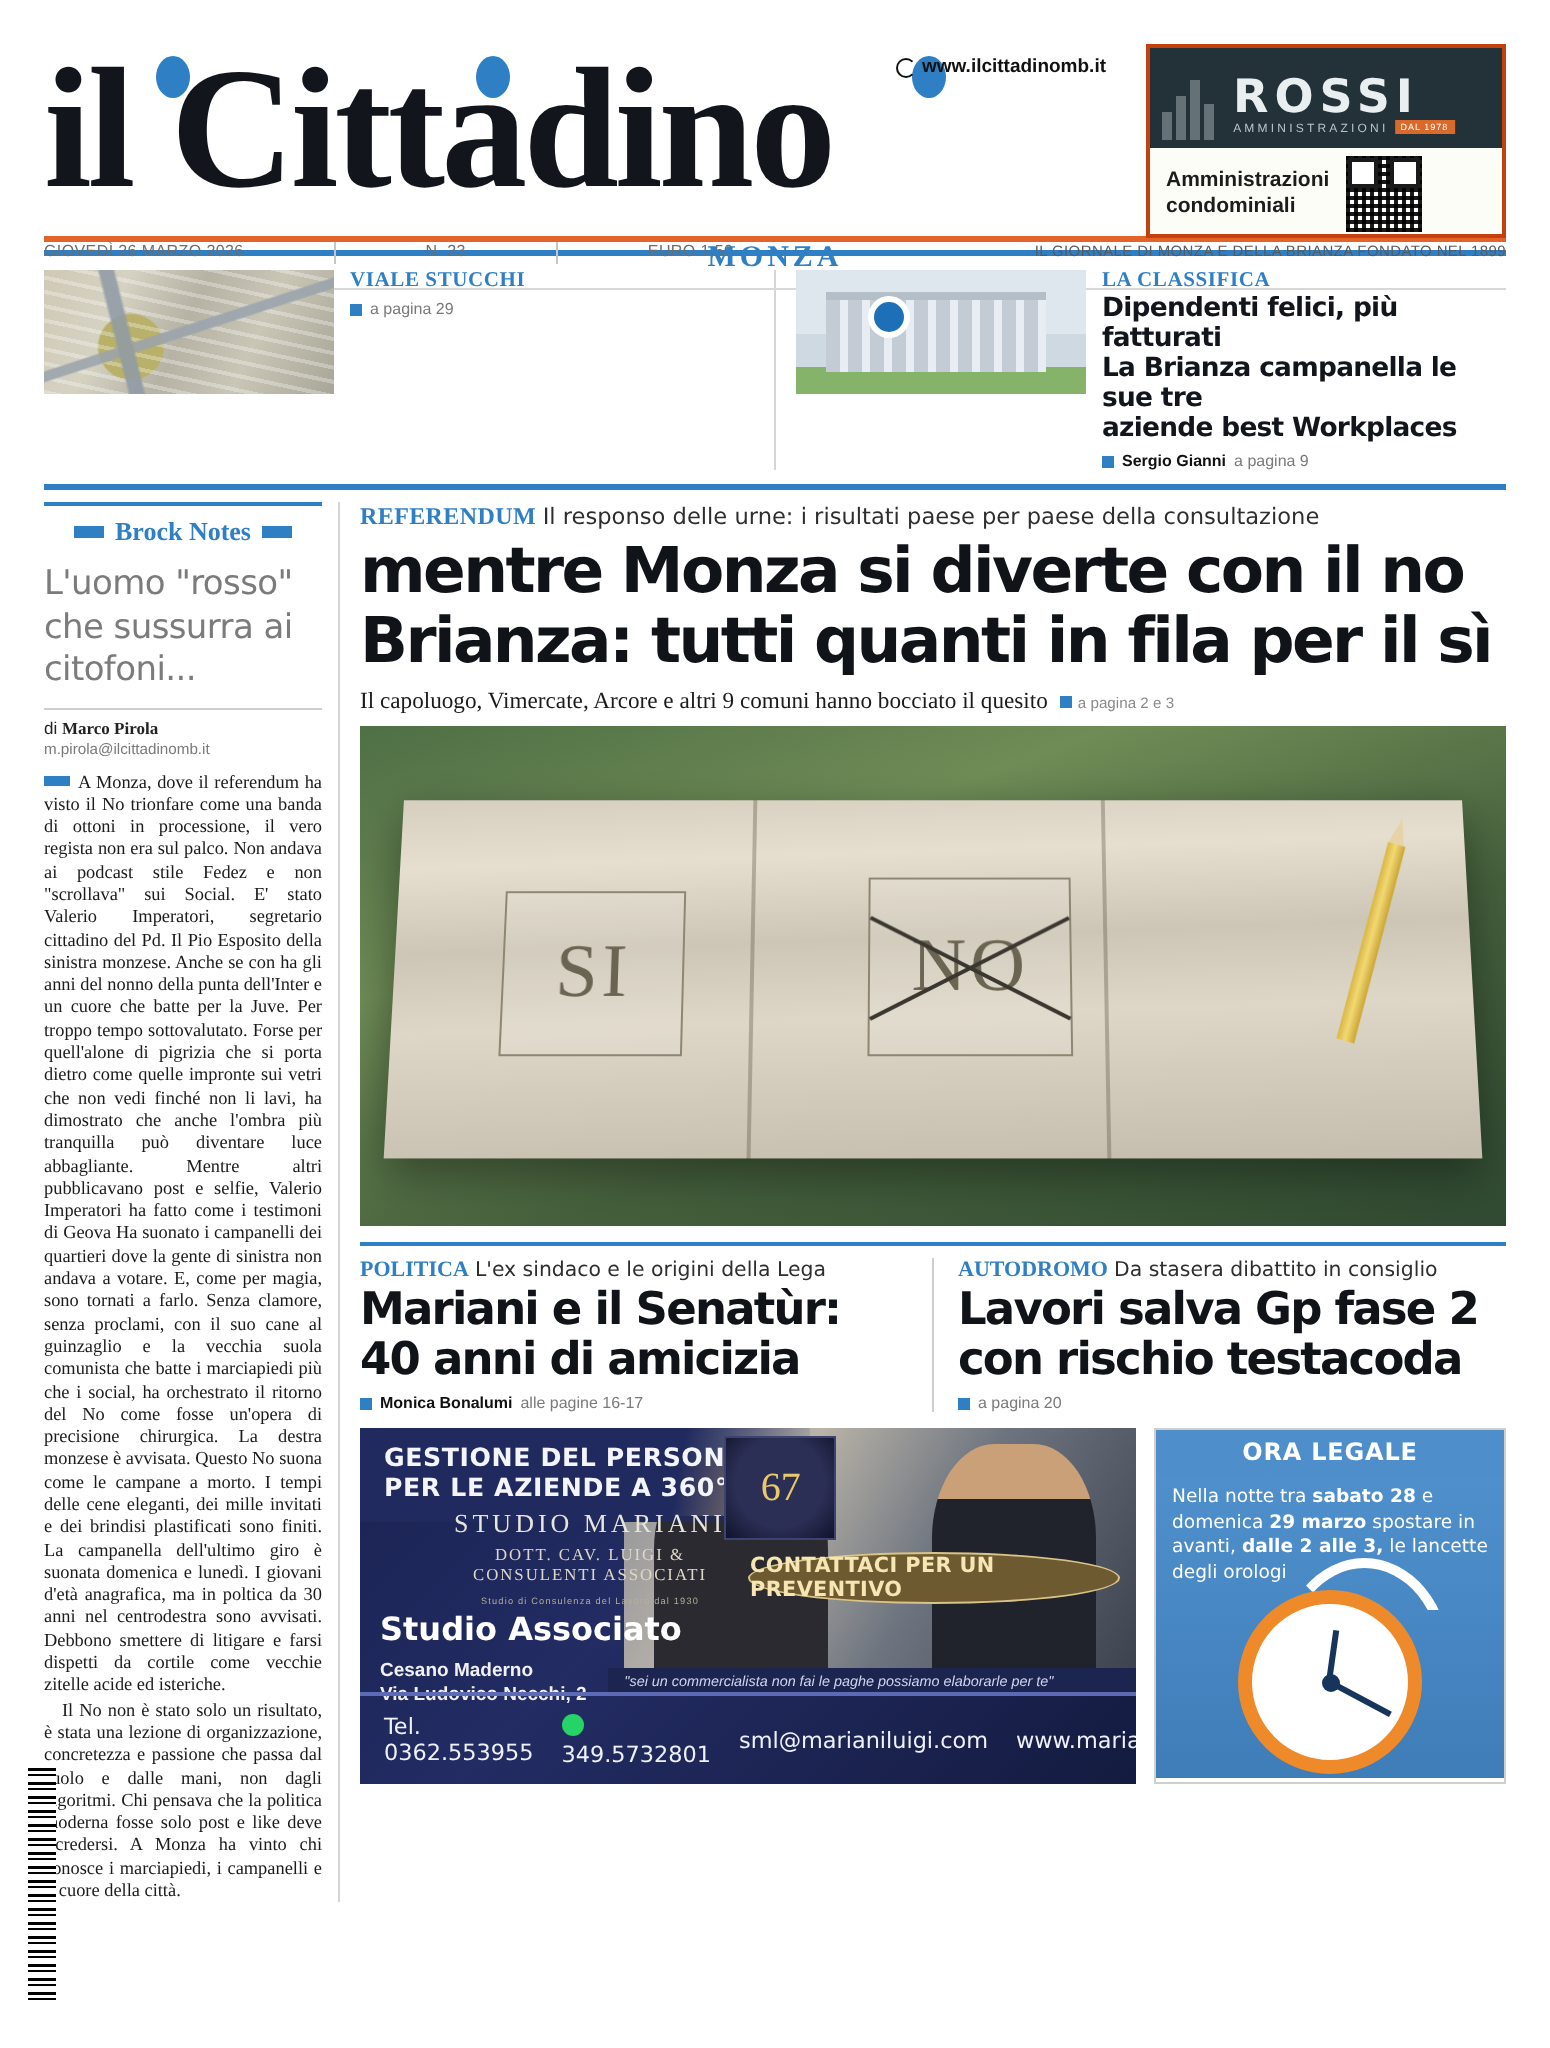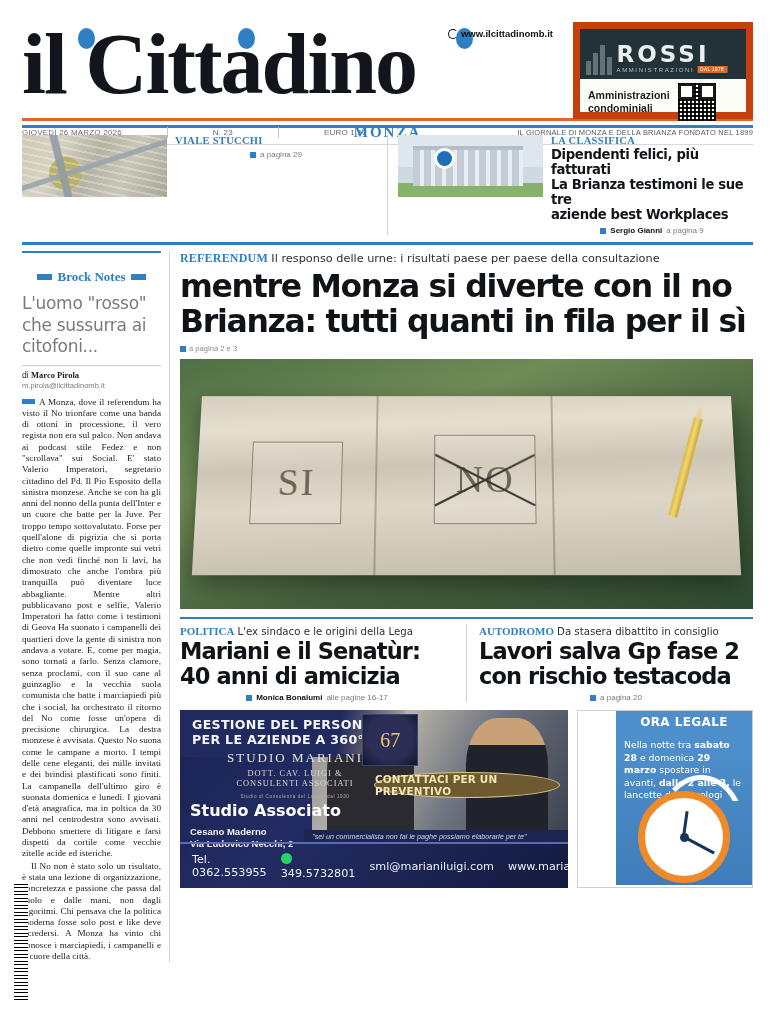--- a/index.html
+++ b/index.html
@@ -39,21 +39,21 @@
     display: flex; align-items: center; gap: 3px;
   }
   .url-ic {
     display:inline-block; width:10px; height:10px;
     border:1.4px solid #111; border-radius:50%;
     border-right-color:transparent;
   }
 
   .rossi-ad {
     position: absolute; right: 0; top: 8px; width: 180px; height: 97px;
-    border: 7px solid #c2410c; background: #fdfdf8;
+    border: 2px solid #c2410c; background: #fdfdf8;
   }
   .rossi-top {
     height: 50px; background: #233239; position: relative; overflow: hidden;
     display:flex; align-items:center; justify-content:center;
   }
   .rossi-bars { position:absolute; left:6px; bottom:4px; display:flex; align-items:flex-end; gap:2px; opacity:.55;}
   .rossi-bars i { display:block; width:5px; background:#9aa6ab; }
   .rossi-word {
     font-size: 23px; font-weight: 700; letter-spacing: 3px; color: #e9eef0;
     font-family: "DejaVu Sans", sans-serif;
@@ -78,21 +78,21 @@
   }
   .qr::before, .qr::after {
     content:""; position:absolute; width:11px; height:11px;
     border:2.5px solid #1a1a1a; background:#fff;
   }
   .qr::before { left:1px; top:1px; }
   .qr::after  { right:1px; top:1px; }
 
   .rule-orange { height: 3px; background: #e4632a; margin-top: 4px; }
   .infoline {
-    display: flex; align-items: center; height: 24px;
+    display: flex; height: 24px;
     font-size: 8px; color: #6d6d6d; letter-spacing: .2px;
     border-bottom: 1px solid #d8d8d8; position: relative; gap: 36px;
   }
   .infoline .sep { width:1px; height:11px; background:#c6c6c6; margin:0 9px; }
   .infoline .monza {
     position:absolute; left: 50%; transform: translateX(-50%);
     color:#2e7fc4; font-weight:700; font-size:15px; letter-spacing:2px;
     font-family: "Liberation Serif", serif;
   }
   .infoline .tagline { position:absolute; right:0; font-size:7.5px; color:#5a5a5a; }
@@ -128,33 +128,33 @@
     content:""; position:absolute; left:27%; top:26%; width:15px; height:15px;
     background:#1d6fb8; border-radius:50%; box-shadow: 0 0 0 3px #fff;
   }
   .teaser-txt { flex: 1; min-width:0; }
   .kicker { color:#2e7fc4; font-weight:700; font-size:10.5px; letter-spacing:.3px; font-family:"Liberation Serif",serif; }
   .teaser-head {
     font-family: "DejaVu Sans", sans-serif;
     font-weight: 700; font-size: 13.2px; line-height: 15px; color:#12161c;
     letter-spacing:-.35px; margin-top:1px;
   }
-  .refline { font-size: 8px; color:#7a7a7a; margin-top: 4px; display:flex; align-items:center; gap:4px;justify-content:center; }
+  .refline { font-size: 8px; color:#7a7a7a; margin-top: 4px; display:flex; align-items:center; gap:4px; }
   .sq { width:6px; height:6px; background:#2e7fc4; display:inline-block; flex:0 0 6px; }
   .refline b { color:#111; font-size:8px; }
 
   
   .body-grid { display:flex; margin-top: 6px; }
   .col-left { width: 148px; flex: 0 0 148px; padding-right: 8px; border-right: 1px solid #d5d5d5; }
   .col-main { flex: 1; padding-left: 10px; }
 
   .brock-head {
     display:flex; align-items:center; justify-content:center; gap:5px;
     color:#2e7fc4; font-family:"Liberation Serif",serif; font-weight:700;
-    font-size:13px; border-top:2.5px solid #2e7fc4; padding-top:16px;
+    font-size:13px; border-top:2.5px solid #2e7fc4; padding-top:5px;
   }
   .brock-head .bar { width:15px; height:6px; background:#2e7fc4; display:inline-block; }
   .brock-title {
     font-size: 17px; line-height: 21.5px; color: #7b7b7b; margin-top: 8px;
     font-family: "DejaVu Sans", sans-serif; font-weight: 400; letter-spacing:-.3px;
   }
   .byline { border-top:1px solid #cfcfcf; margin-top:7px; padding-top:4px; font-size:8.5px; color:#222; }
   .byline b { font-family:"Liberation Serif",serif; }
   .byline .mail { display:block; color:#7a7a7a; font-size:7.6px; margin-top:1px; }
 
@@ -282,21 +282,21 @@
     padding-left: 8px; font-style: italic; white-space:nowrap; overflow:hidden;
   }
   .ad-footer {
     position:absolute; left:0; right:0; bottom: 0; height: 46px;
     border-top: 2px solid #5d6ab5;
     display:flex; align-items:center; gap: 14px; padding: 0 12px;
     font-family:"DejaVu Sans",sans-serif; font-size:11.2px; color:#eef0fa;
   }
   .wa { width:11px; height:11px; background:#25d366; border-radius:50%; display:inline-block; margin-right:3px;}
 
-  .ora-box { width: 176px; flex: 0 0 176px; border: 1px solid #cfcfcf; padding-left: 38px; }
+  .ora-box { width: 176px; flex: 0 0 176px; border: 1px solid #cfcfcf; }
   .ora-head {
     background:#4e8fcb; color:#fff; text-align:center; font-weight:700;
     font-size:12px; letter-spacing:.4px; padding: 4px 0;
     font-family:"DejaVu Sans",sans-serif;
   }
   .ora-body { background: linear-gradient(180deg,#4f90cc 0%, #3f7db8 100%); padding: 6px 8px 0; height: 152px; position:relative; overflow:hidden; }
   .ora-txt { color:#fff; font-size:9.3px; line-height:12.5px; font-family:"DejaVu Sans",sans-serif; }
   .ora-txt b { font-weight:700; }
   .clock {
     position:absolute; left: 50%; transform: translateX(-50%); bottom: 2px;
@@ -390,21 +390,21 @@
         </div>
       </div>
     </div>
 
     <div class="teaser">
       <div class="teaser-img img-office"></div>
       <div class="teaser-txt">
         <div class="kicker">LA CLASSIFICA</div>
         <div class="teaser-head">
           <div>Dipendenti felici, più fatturati</div>
-          <div>La Brianza testimoni le sue tre</div>
+          <div>La Brianza campanella le sue tre</div>
           <div>aziende best Workplaces</div>
         </div>
         <div class="refline">
           <span class="sq"></span>
           <b>Sergio Gianni</b>
           <span>a pagina 9</span>
         </div>
       </div>
     </div>
   </div>
@@ -435,20 +435,21 @@
         <span class="k">REFERENDUM</span>
         <span class="sub">Il responso delle urne: i risultati paese per paese della consultazione</span>
       </div>
 
       <div class="lead-title">
         <div>mentre Monza si diverte con il no</div>
         <div>Brianza: tutti quanti in fila per il sì</div>
       </div>
 
       <div class="lead-strap">
+        <span>Il capoluogo, Vimercate, Arcore e altri 9 comuni hanno bocciato il quesito</span>
         <span class="ref">
           <span class="sq"></span>
           <span>a pagina 2 e 3</span>
         </span>
       </div>
 
       <div class="lead-photo">
         <div class="ballot">
           <span class="fold f1"></span>
           <span class="fold f2"></span>

